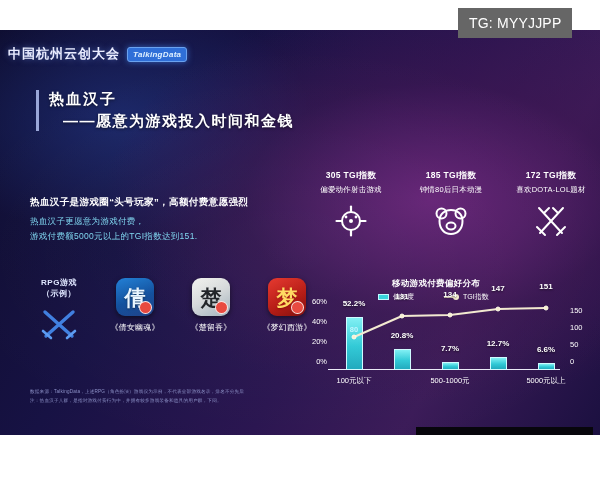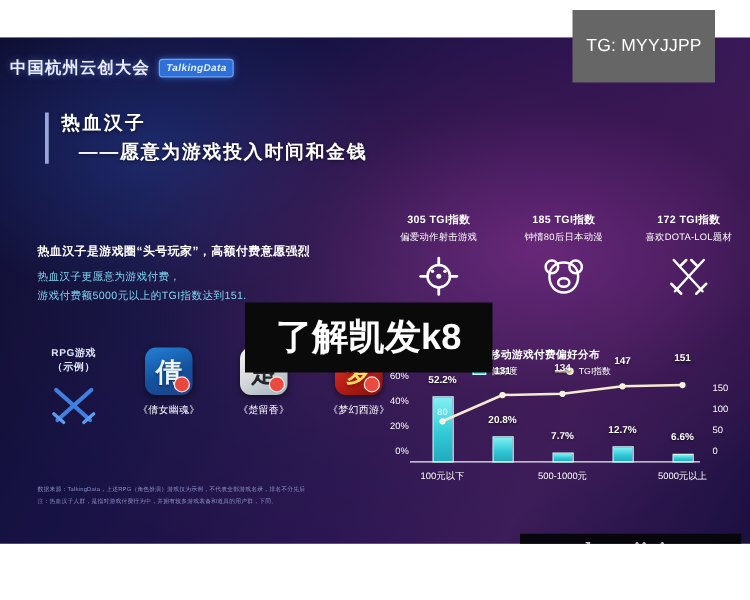--- a/index.html
+++ b/index.html
@@ -273,21 +273,21 @@
     position: absolute; left: 416px; top: 397px;
     padding: 5px 10px; background: #07060c;
     z-index: 30;
   }
   .wm-br span {
     color: #ffffff; font-size: 14.5px; font-weight: 700; letter-spacing: .3px;
     font-family: "DejaVu Serif", serif;
   }
   .wm-tr {
     position: absolute; left: 458px; top: 8px;
-    padding: 20px 11px; background: #666666;
+    padding: 6px 11px; background: #666666;
     z-index: 40;
   }
   .wm-tr span {
     color: #ffffff; font-size: 14px; letter-spacing: .2px;
   }
   .wm-bl {
     position: absolute; left: 14px; top: 442px;
     padding: 3px 9px; background: #5a5a64;
     z-index: 40;
   }
@@ -483,23 +483,20 @@
         <span class="tgi-lbl" style="left:214px; bottom:70px;">151</span>
       </div>
 
       <div class="xlabels">
         <span class="xlab" style="left:30px;">100元以下</span>
         <span class="xlab" style="left:126px;">500-1000元</span>
         <span class="xlab" style="left:222px;">5000元以上</span>
       </div>
     </div>
 
-    <div class="wm-center">
-      <span>了解凯发k8</span>
-    </div>
 
     <div class="wm-br">
       <span>www.buerjixie.com</span>
     </div>
 
   </div>
 
   <div class="wm-tr">
     <span>TG: MYYJJPP</span>
   </div>

